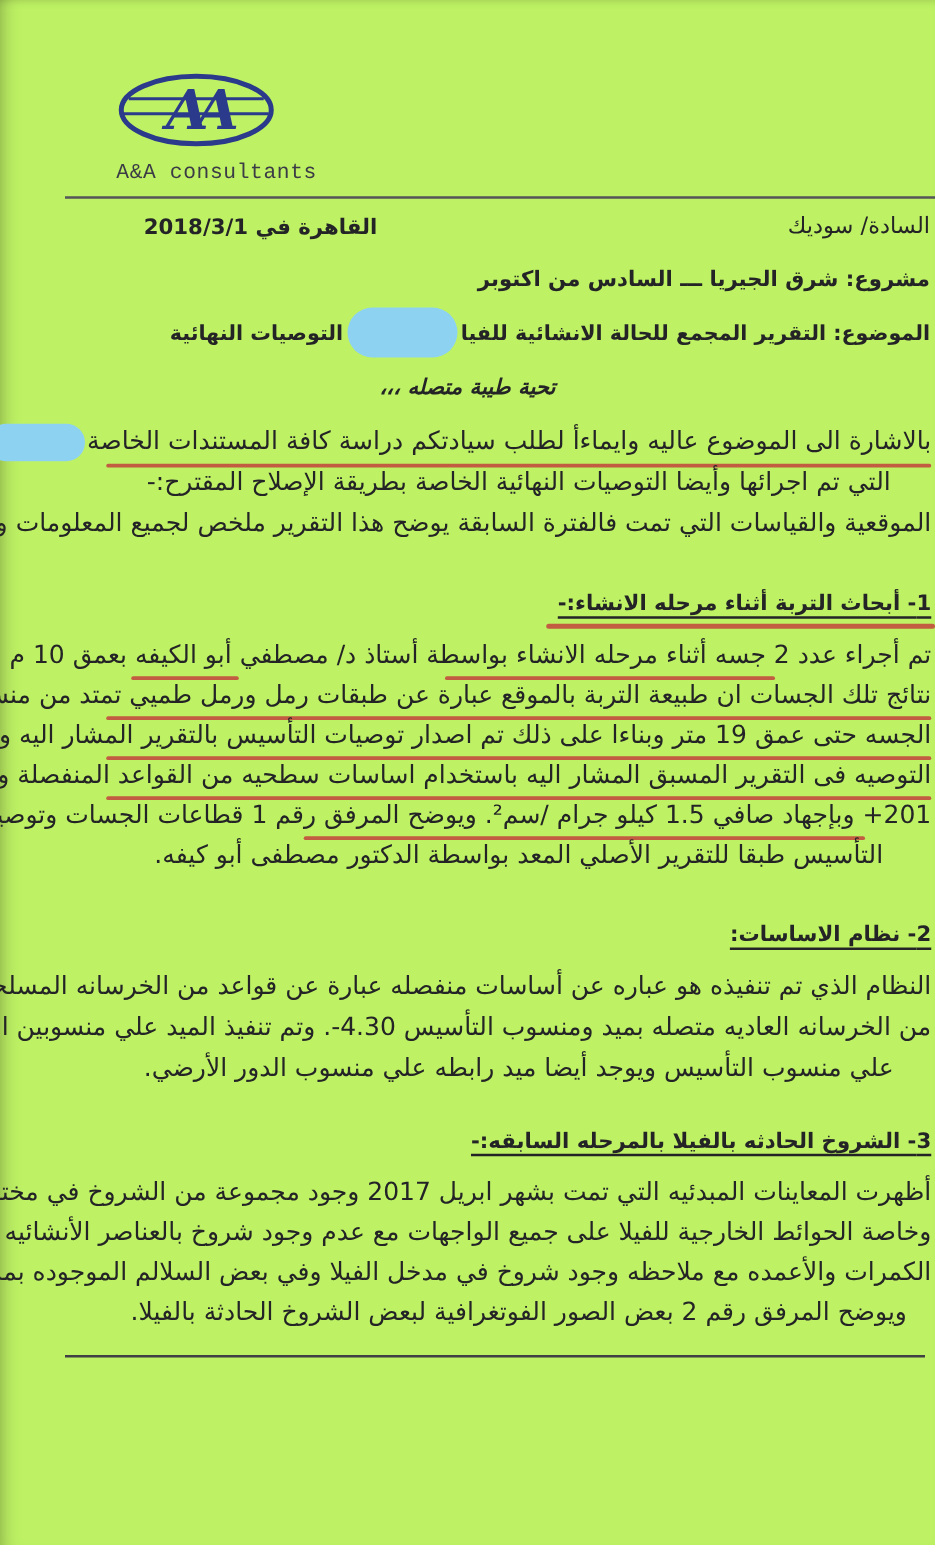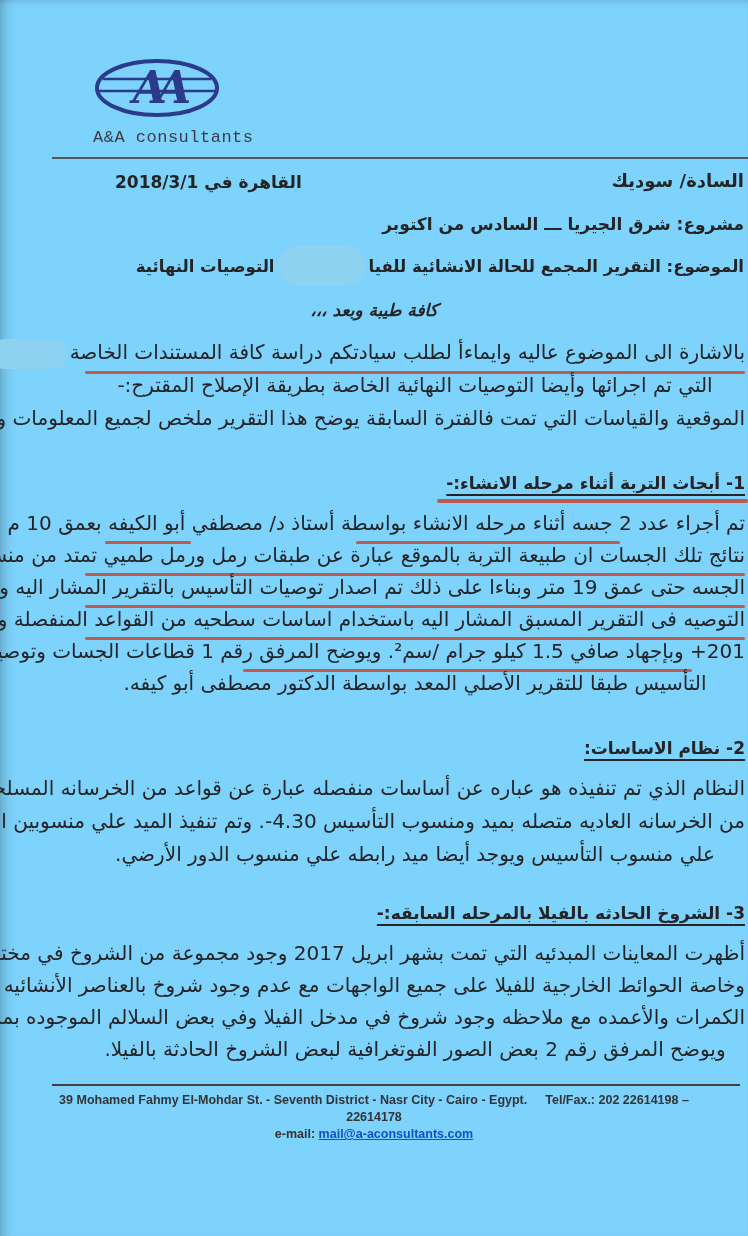--- a/index.html
+++ b/index.html
@@ -1,31 +1,31 @@
 <!DOCTYPE html>
 <html><head>
 <meta charset="utf-8">
 <style>
   html,body{margin:0;padding:0;background:#e9e9e9;}
   .page{
     position:relative;width:748px;height:1236px;margin:0 auto;
-    background:#7dd3fc;overflow:hidden;
+    background:#bef264;overflow:hidden;
     box-shadow:inset 14px 0 16px -14px rgba(0,0,0,.35), inset 0 6px 8px -6px rgba(0,0,0,.18);
     font-family:"Liberation Sans","DejaVu Sans",sans-serif;color:#242427;
   }
   .ar{direction:rtl;font-family:"DejaVu Sans","Liberation Sans",sans-serif;}
   
   .logo-block{position:absolute;top:58px;left:93px;}
   .logo-caption{margin-top:4px;font-size:17px;color:#3c3c46;letter-spacing:.5px;font-family:Liberation Mono, monospace;}
   
   .rule{position:absolute;height:2px;background:#55555a;}
   .rule-top{top:157px;left:52px;right:0;}
   .rule-bottom{top:1084px;left:52px;right:8px;background:#3f3f44;}
   
-  .hdr-recipient{position:absolute;top:170px;right:4px;font-size:18px;font-weight:bold;}
+  .hdr-recipient{position:absolute;top:170px;right:4px;font-size:18px;font-weight:normal;}
   .hdr-date{position:absolute;top:172px;left:115px;font-size:17px;font-weight:bold;direction:rtl;}
   .project-line{position:absolute;top:214px;right:4px;left:40px;text-align:right;font-size:17px;font-weight:bold;white-space:nowrap;}
   .subject-line{position:absolute;top:246px;right:4px;left:30px;text-align:right;font-size:16.5px;font-weight:bold;white-space:nowrap;}
   .greeting{position:absolute;top:300px;left:0;right:0;text-align:center;font-size:17px;font-weight:bold;font-style:italic;}
   
   .para{position:absolute;right:3px;left:85px;}
   .ln{position:relative;white-space:nowrap;text-align:justify;text-align-last:justify;font-size:20px;line-height:32px;height:32px;}
   .ln.center{text-align:center;text-align-last:center;}
   .intro{top:336px;}
   .intro .ln{line-height:33px;height:33px;}
@@ -65,21 +65,21 @@
   <div class="rule rule-top"></div>
 
   <div class="hdr-recipient ar">السادة/ سوديك</div>
   <div class="hdr-date ar">القاهرة في 2018/3/1</div>
 
   <div class="project-line ar">مشروع: شرق الجيريا ـــ السادس من اكتوبر</div>
   <div class="subject-line ar">
     <span>الموضوع: التقرير المجمع للحالة الانشائية للفيا</span><span class="redact subject"></span><span>التوصيات النهائية</span>
   </div>
 
-  <div class="greeting ar">كافة طيبة وبعد ،،،</div>
+  <div class="greeting ar">تحية طيبة متصله ،،،</div>
 
   <div class="para intro ar">
     <div class="ln">
       <span>بالاشارة الى الموضوع عاليه وايماءأ لطلب سيادتكم دراسة كافة المستندات الخاصة</span><span class="redact intro"></span><span>الأبحاث</span>
       <i class="rl" style="right:0;width:100%;"></i>
     </div>
     <div class="ln center">التي تم اجرائها وأيضا التوصيات النهائية الخاصة بطريقة الإصلاح المقترح:-</div>
     <div class="ln">الموقعية والقياسات التي تمت فالفترة السابقة يوضح هذا التقرير ملخص لجميع المعلومات والدراسات</div>
   </div>
 
@@ -126,24 +126,14 @@
     </div>
     <div class="sec-body">
       <div class="ln">أظهرت المعاينات المبدئيه التي تمت بشهر ابريل 2017 وجود مجموعة من الشروخ في مختلف الحوائط</div>
       <div class="ln">وخاصة الحوائط الخارجية للفيلا على جميع الواجهات مع عدم وجود شروخ بالعناصر الأنشائيه مثل</div>
       <div class="ln">الكمرات والأعمده مع ملاحظه وجود شروخ في مدخل الفيلا وفي بعض السلالم الموجوده بمدخل الفيلا.</div>
       <div class="ln center">ويوضح المرفق رقم 2 بعض الصور الفوتغرافية لبعض الشروخ الحادثة بالفيلا.</div>
     </div>
   </div>
 
   <div class="rule rule-bottom"></div>
-  <div class="footer">
-    <div>
-      <span>39 Mohamed Fahmy El-Mohdar St. - Seventh District - Nasr City - Cairo - Egypt.</span><span class="gap"></span><span>Tel/Fax.: 202 22614198 –</span>
-    </div>
-    <div>22614178</div>
-    <div>
-      <span>e-mail:</span>
-      <a class="email-link">mail@a-aconsultants.com</a>
-    </div>
-  </div>
 
 </div>
 
 </body></html>

